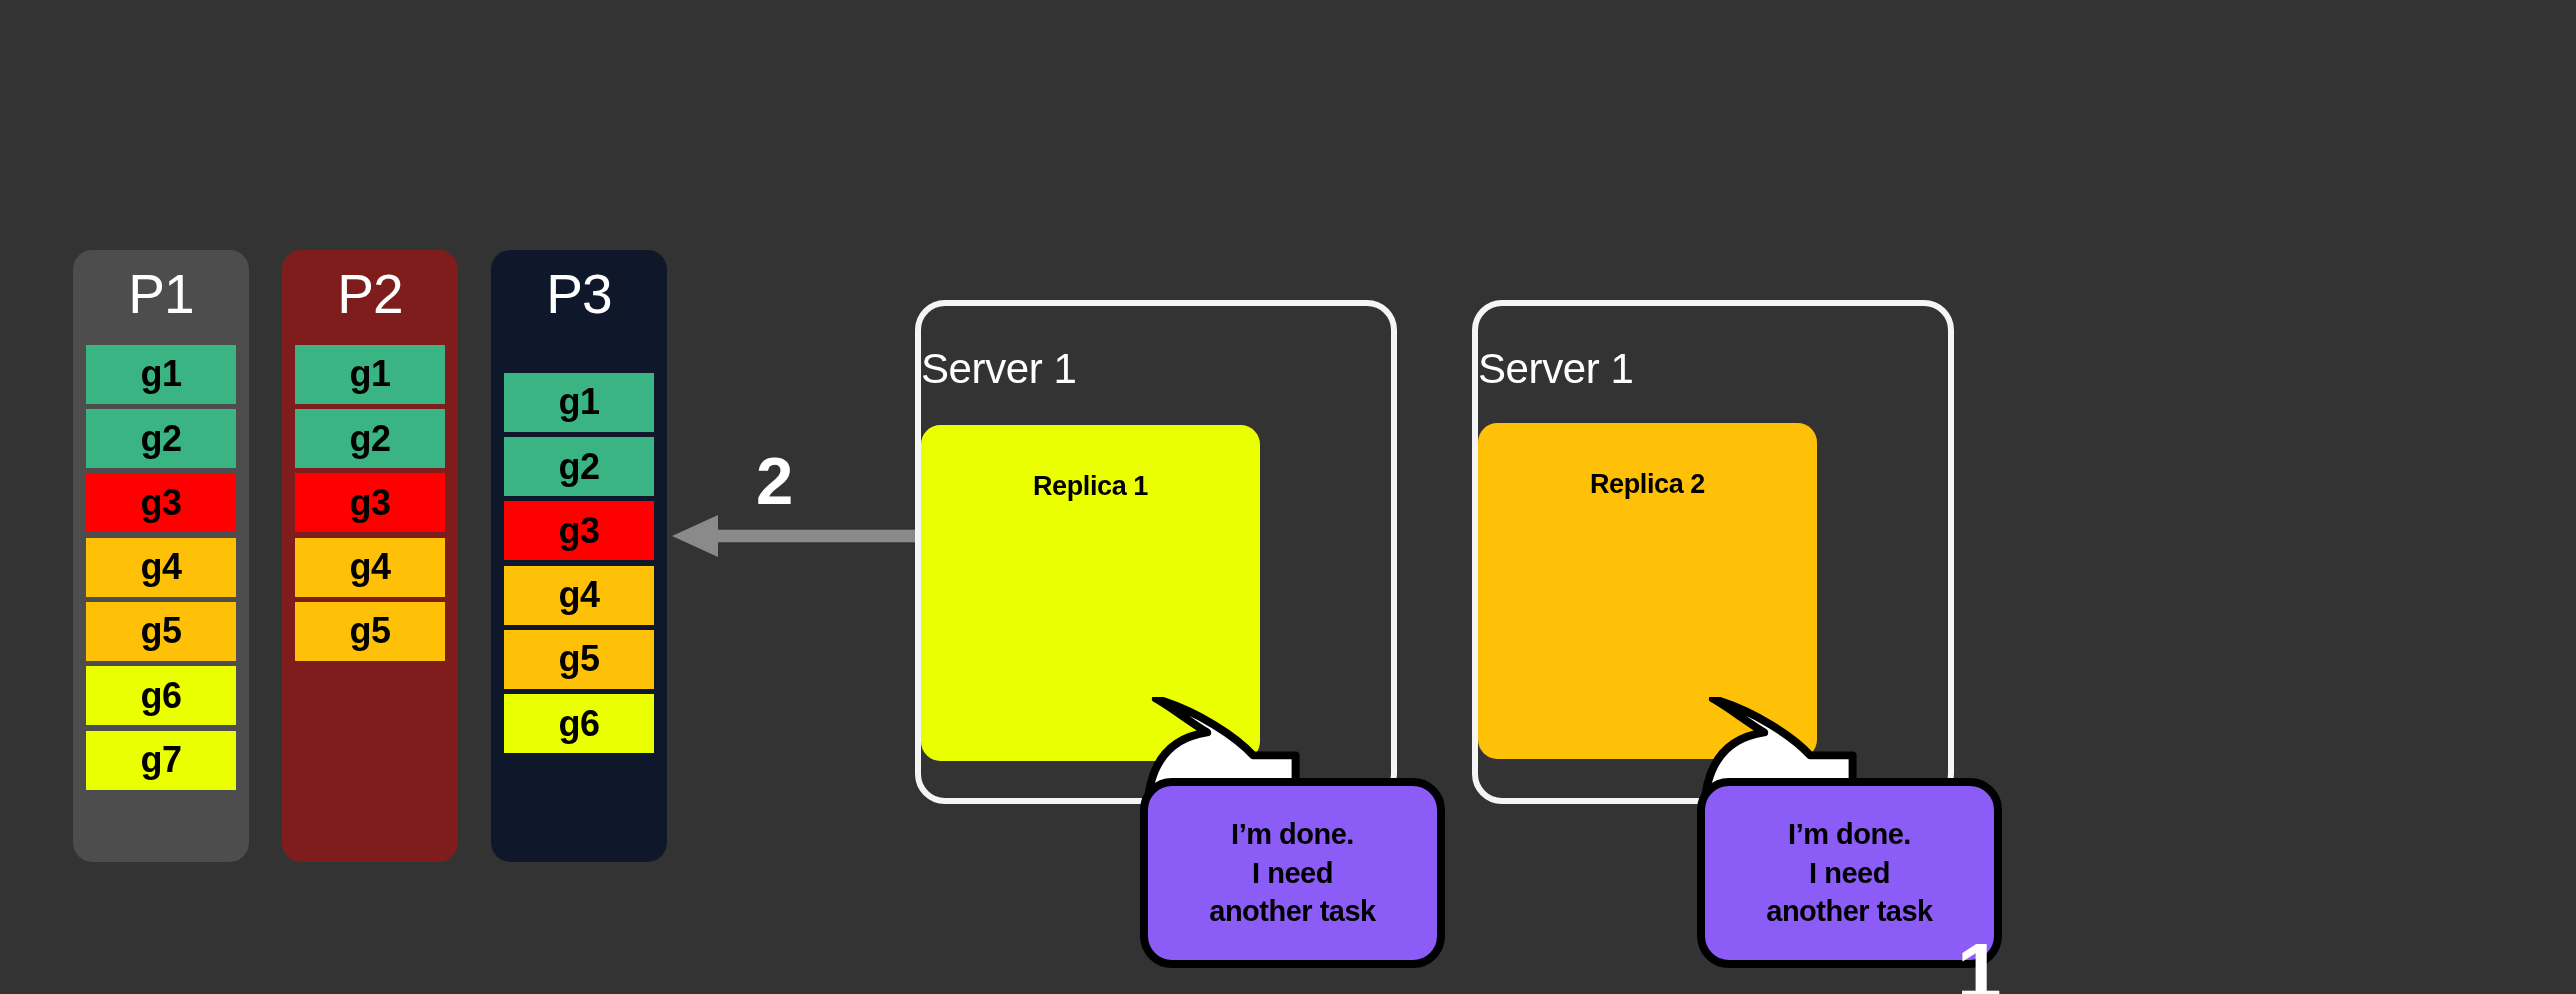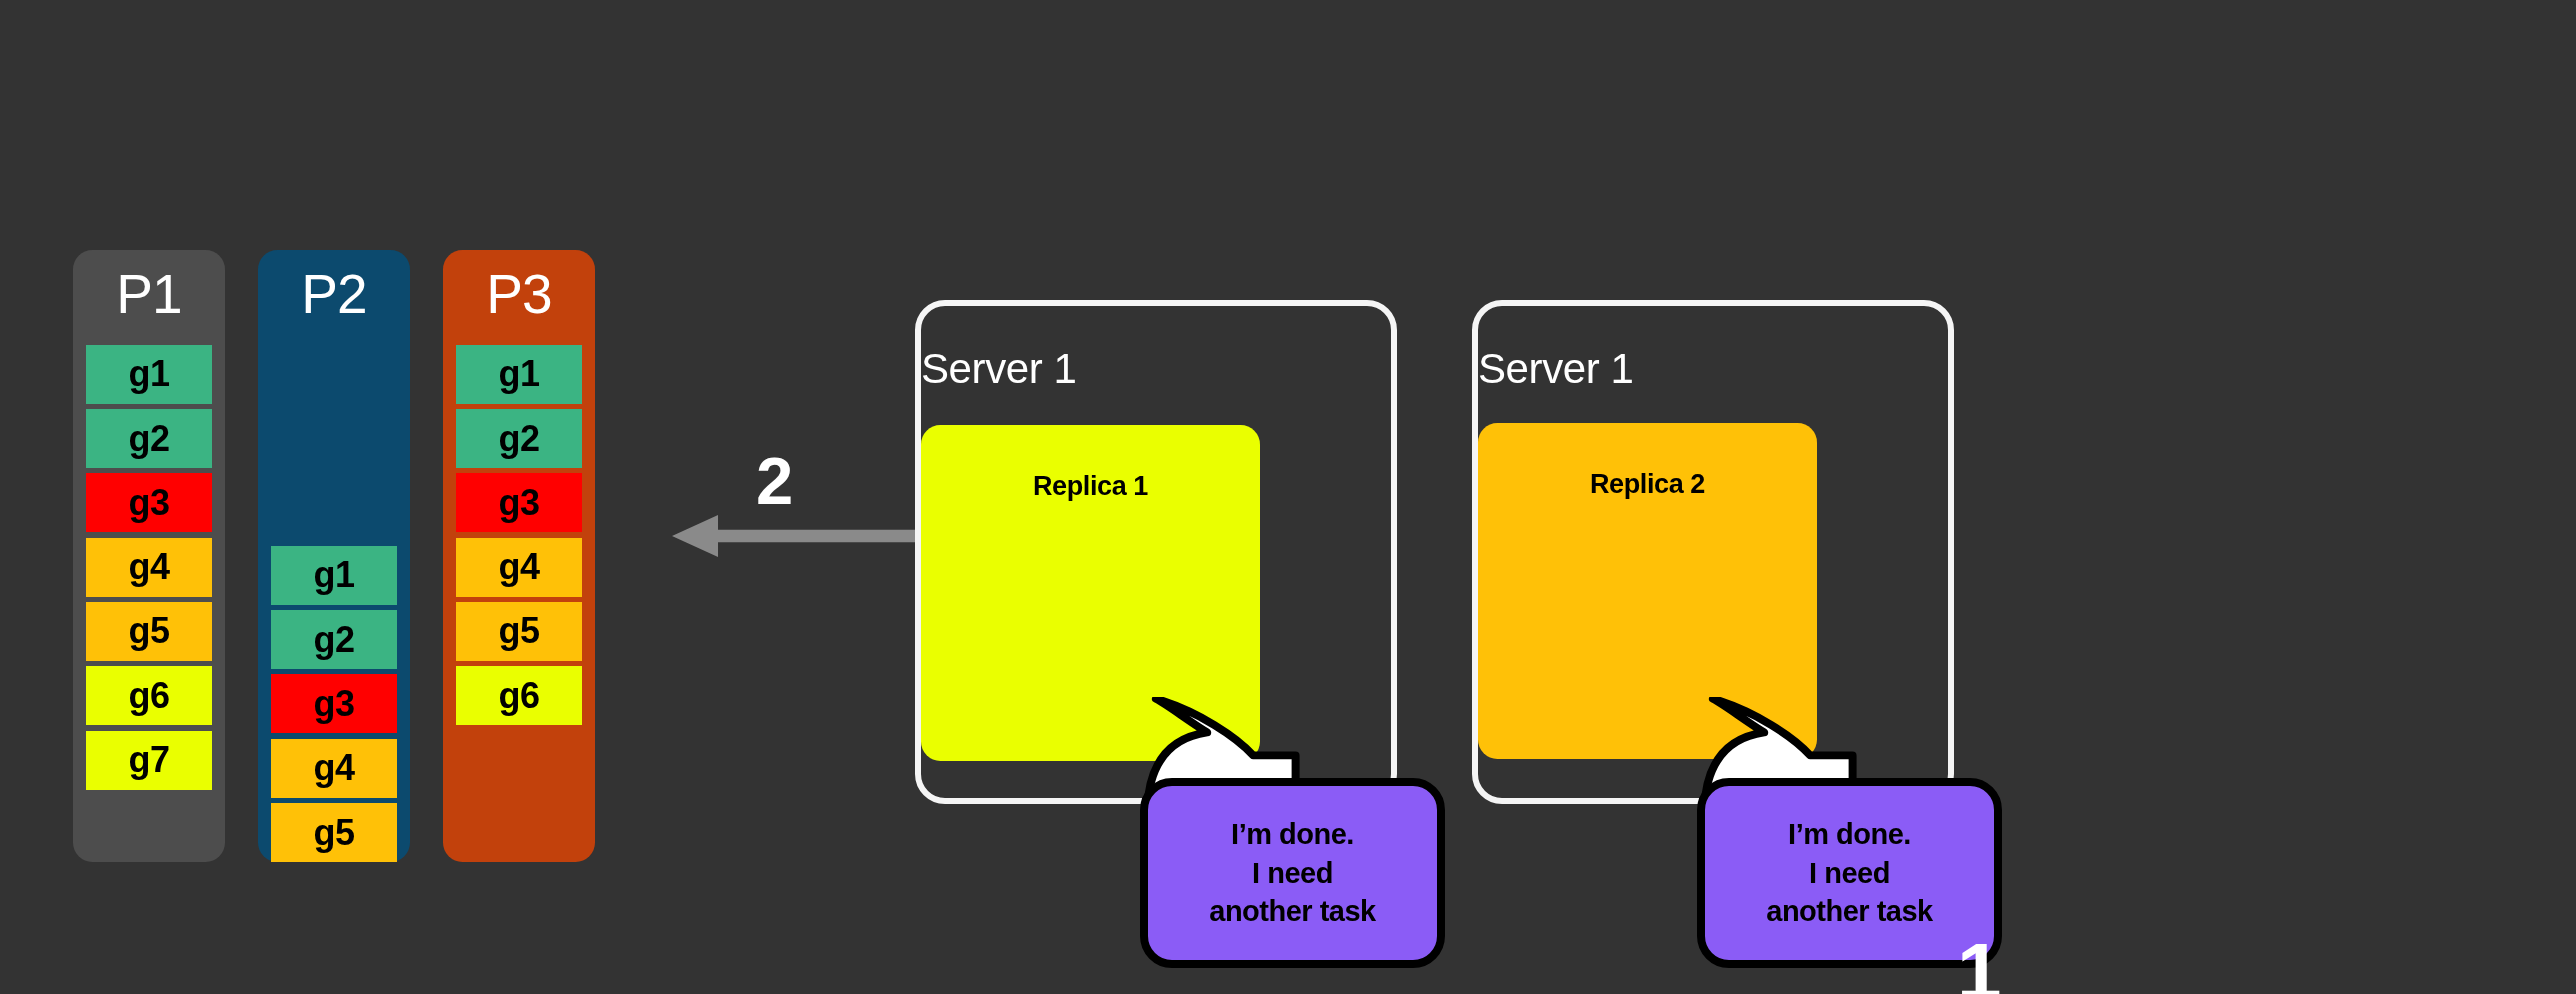--- a/index.html
+++ b/index.html
@@ -7,21 +7,21 @@
     width:2576px; height:994px;
     background:#333333;
     font-family:"Liberation Sans", sans-serif;
     overflow:hidden;
   }
   #stage { position:relative; width:2576px; height:994px; background:#333333; }
 
   
   #partitions { position:absolute; left:73px; top:250px; display:flex; gap:33px; }
   .partition {
-    width:152px;
+    width:176px;
     height:612px;
     background:#4d4d4d;
     border-radius:19.4px;
     display:flex;
     flex-direction:column;
     align-items:center;
     padding:8.8px 13.3px 0 13.3px;
   }
   .partition-label {
     color:#ffffff;
@@ -149,42 +149,42 @@
           </div>
         <div class="task" style="background: rgb(234, 255, 0);">
             <span>g6</span>
           </div>
         <div class="task" style="background: rgb(234, 255, 0);">
             <span>g7</span>
           </div>
       </div>
     </div>
 
-    <div class="partition" style="background: #0c4a6e; justify-content: space-between;">
+    <div class="partition" style="background: #7f1d1d;">
       <div class="partition-label">P2</div>
       <div class="task-list">
         <div class="task" style="background: rgb(59, 180, 131);">
             <span>g1</span>
           </div>
         <div class="task" style="background: rgb(59, 180, 131);">
             <span>g2</span>
           </div>
         <div class="task" style="background: rgb(255, 0, 0);">
             <span>g3</span>
           </div>
         <div class="task" style="background: rgb(255, 193, 7);">
             <span>g4</span>
           </div>
         <div class="task" style="background: rgb(255, 193, 7);">
             <span>g5</span>
           </div>
       </div>
     </div>
 
-    <div class="partition" style="background: #c2410c;">
+    <div class="partition" style="background: #0f172a; gap: 28px;">
       <div class="partition-label">P3</div>
       <div class="task-list">
         <div class="task" style="background: rgb(59, 180, 131);">
             <span>g1</span>
           </div>
         <div class="task" style="background: rgb(59, 180, 131);">
             <span>g2</span>
           </div>
         <div class="task" style="background: rgb(255, 0, 0);">
             <span>g3</span>

